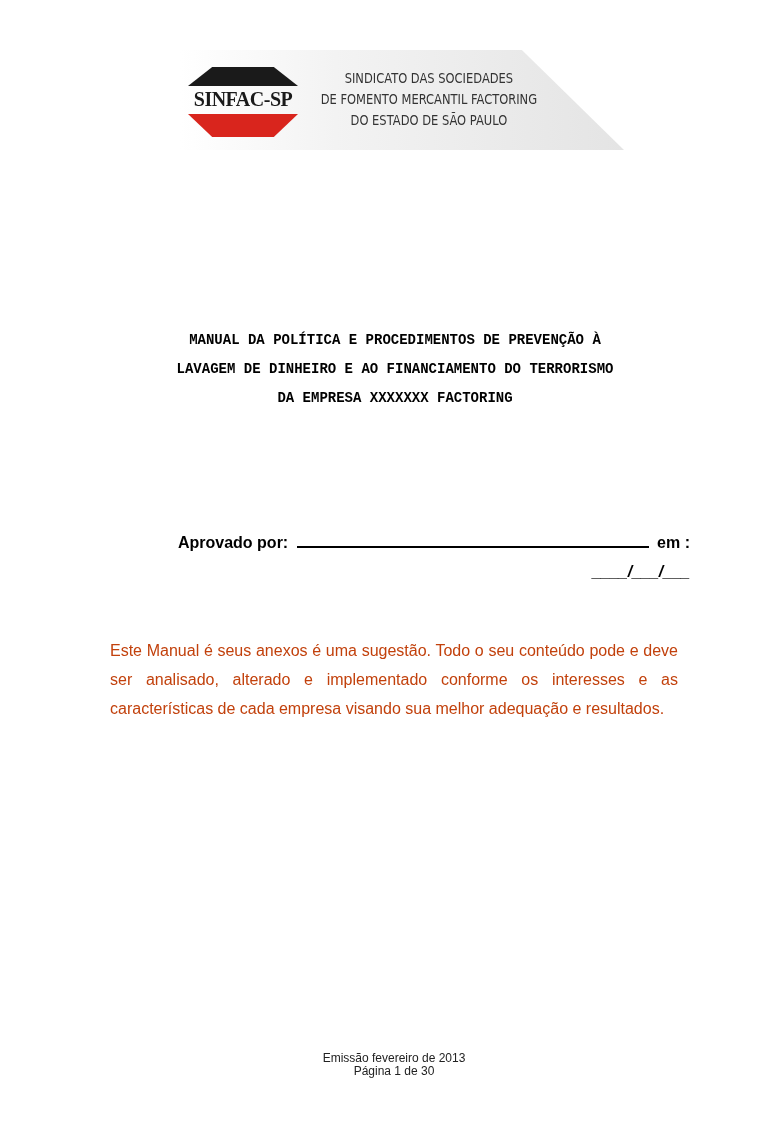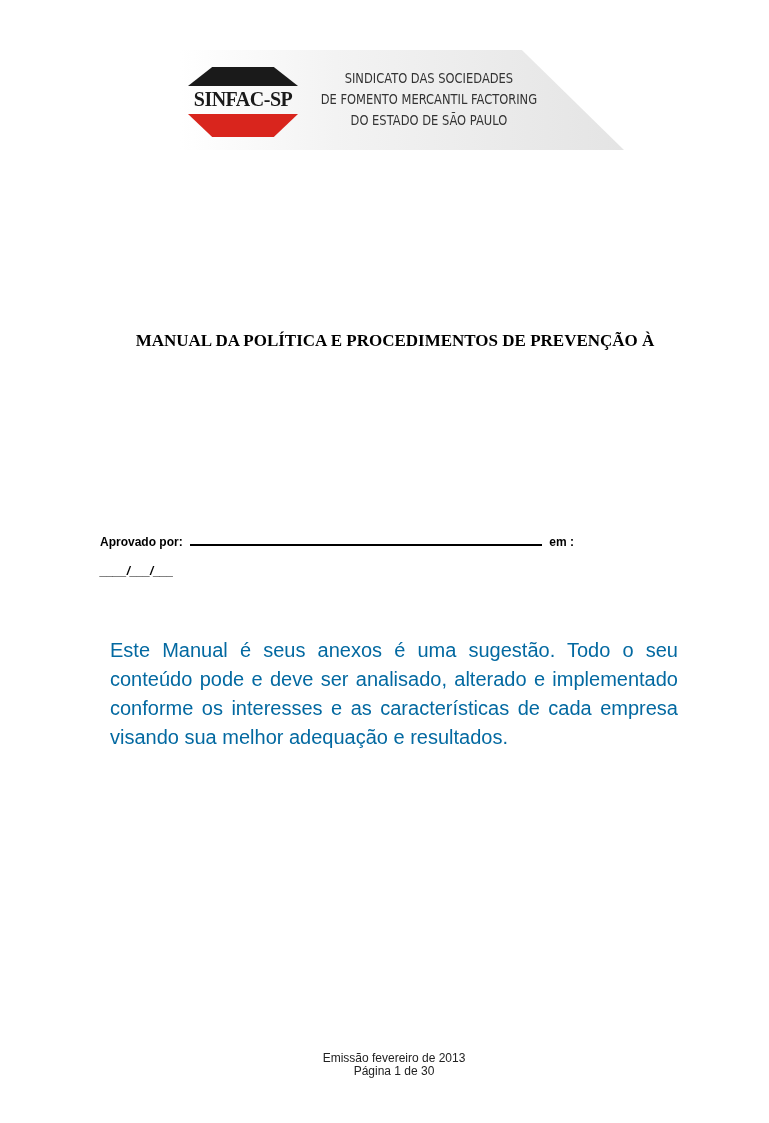--- a/index.html
+++ b/index.html
@@ -7,25 +7,25 @@
     .banner { position: absolute; left: 180px; top: 50px; width: 444px; height: 100px; }
     .banner-bg { position: absolute; inset: 0; background: linear-gradient(90deg, #ffffff 0%, #f3f3f3 35%, #e4e4e4 100%);
       clip-path: polygon(0 0, 77% 0, 100% 100%, 0 100%); }
     .logo { position: absolute; left: 8px; top: 17px; width: 110px; height: 72px; }
     .logo-top { position: absolute; left: 0; top: 0; width: 110px; height: 19px; background: #1a1a1a;
       clip-path: polygon(22% 0, 78% 0, 100% 100%, 0 100%); }
     .logo-text { position: absolute; left: -2px; top: 20px; width: 114px; text-align: center; font-family: Liberation Serif, serif; font-weight: bold; font-size: 20px; letter-spacing: -0.5px; color: #1a1a1a; line-height: 24px; }
     .logo-bottom { position: absolute; left: 0; top: 47px; width: 110px; height: 23px; background: #d9251d;
       clip-path: polygon(0 0, 100% 0, 78% 100%, 22% 100%); }
     .banner-text { position: absolute; left: 130px; top: 18px; width: 230px; text-align: center; font-family: "DejaVu Sans", sans-serif; font-size: 14px; line-height: 21px; color: #333; transform: scaleX(0.82); transform-origin: left top; width: 290px; }
-    .title { position: absolute; left: 90px; top: 326px; width: 610px; text-align: center; font-family: Liberation Serif, serif; font-weight: bold; font-size: 17px; line-height: 29px; }
-    .approval { position: absolute; left: 100px; top: 528px; width: 590px; text-align: left; font-family: "Liberation Sans", sans-serif; font-weight: bold; font-size: 12px; line-height: 29px; }
+    .title { position: absolute; left: 90px; top: 326px; width: 610px; text-align: center; font-family: Liberation Mono, monospace; font-weight: bold; font-size: 14px; line-height: 29px; }
+    .approval { position: absolute; left: 100px; top: 528px; width: 590px; text-align: right; font-family: "Liberation Sans", sans-serif; font-weight: bold; font-size: 16px; line-height: 29px; }
     .approval .line { display: inline-block; width: 352px; border-bottom: 2px solid #000; height: 16px; vertical-align: baseline; margin: 0 4px 0 4px; }
     .date-line { display: inline-block; letter-spacing: 0; font-style: italic; }
-    .note { position: absolute; left: 110px; top: 636px; width: 568px; text-align: justify; font-family: "Liberation Sans", sans-serif; font-size: 20px; line-height: 29px; color: #0369a1; }
+    .note { position: absolute; left: 110px; top: 636px; width: 568px; text-align: justify; font-family: "Liberation Sans", sans-serif; font-size: 16px; line-height: 29px; color: #c2410c; }
     .footer { position: absolute; left: 284px; top: 1052px; width: 220px; text-align: center; font-family: "Liberation Sans", sans-serif; font-size: 12px; line-height: 13px; color: #222; }
   </style>
 </head>
 <body>
 
 <div class="banner">
   <div class="banner-bg"></div>
   <div class="logo">
     <div class="logo-top"></div>
     <div class="logo-text">SINFAC-SP</div>
@@ -33,20 +33,22 @@
   </div>
   <div class="banner-text">
     <div>SINDICATO DAS SOCIEDADES</div>
     <div>DE FOMENTO MERCANTIL FACTORING</div>
     <div>DO ESTADO DE SÃO PAULO</div>
   </div>
 </div>
 
 <div class="title">
   <div>MANUAL DA POLÍTICA E PROCEDIMENTOS DE PREVENÇÃO À</div>
+  <div>LAVAGEM DE DINHEIRO E AO FINANCIAMENTO DO TERRORISMO</div>
+  <div>DA EMPRESA XXXXXXX FACTORING</div>
 </div>
 
 <div class="approval">
   <div>
     <span>Aprovado por:</span>
     <span class="line"></span>
     <span>em :</span>
   </div>
   <div class="date-line">____/___/___</div>
 </div>

